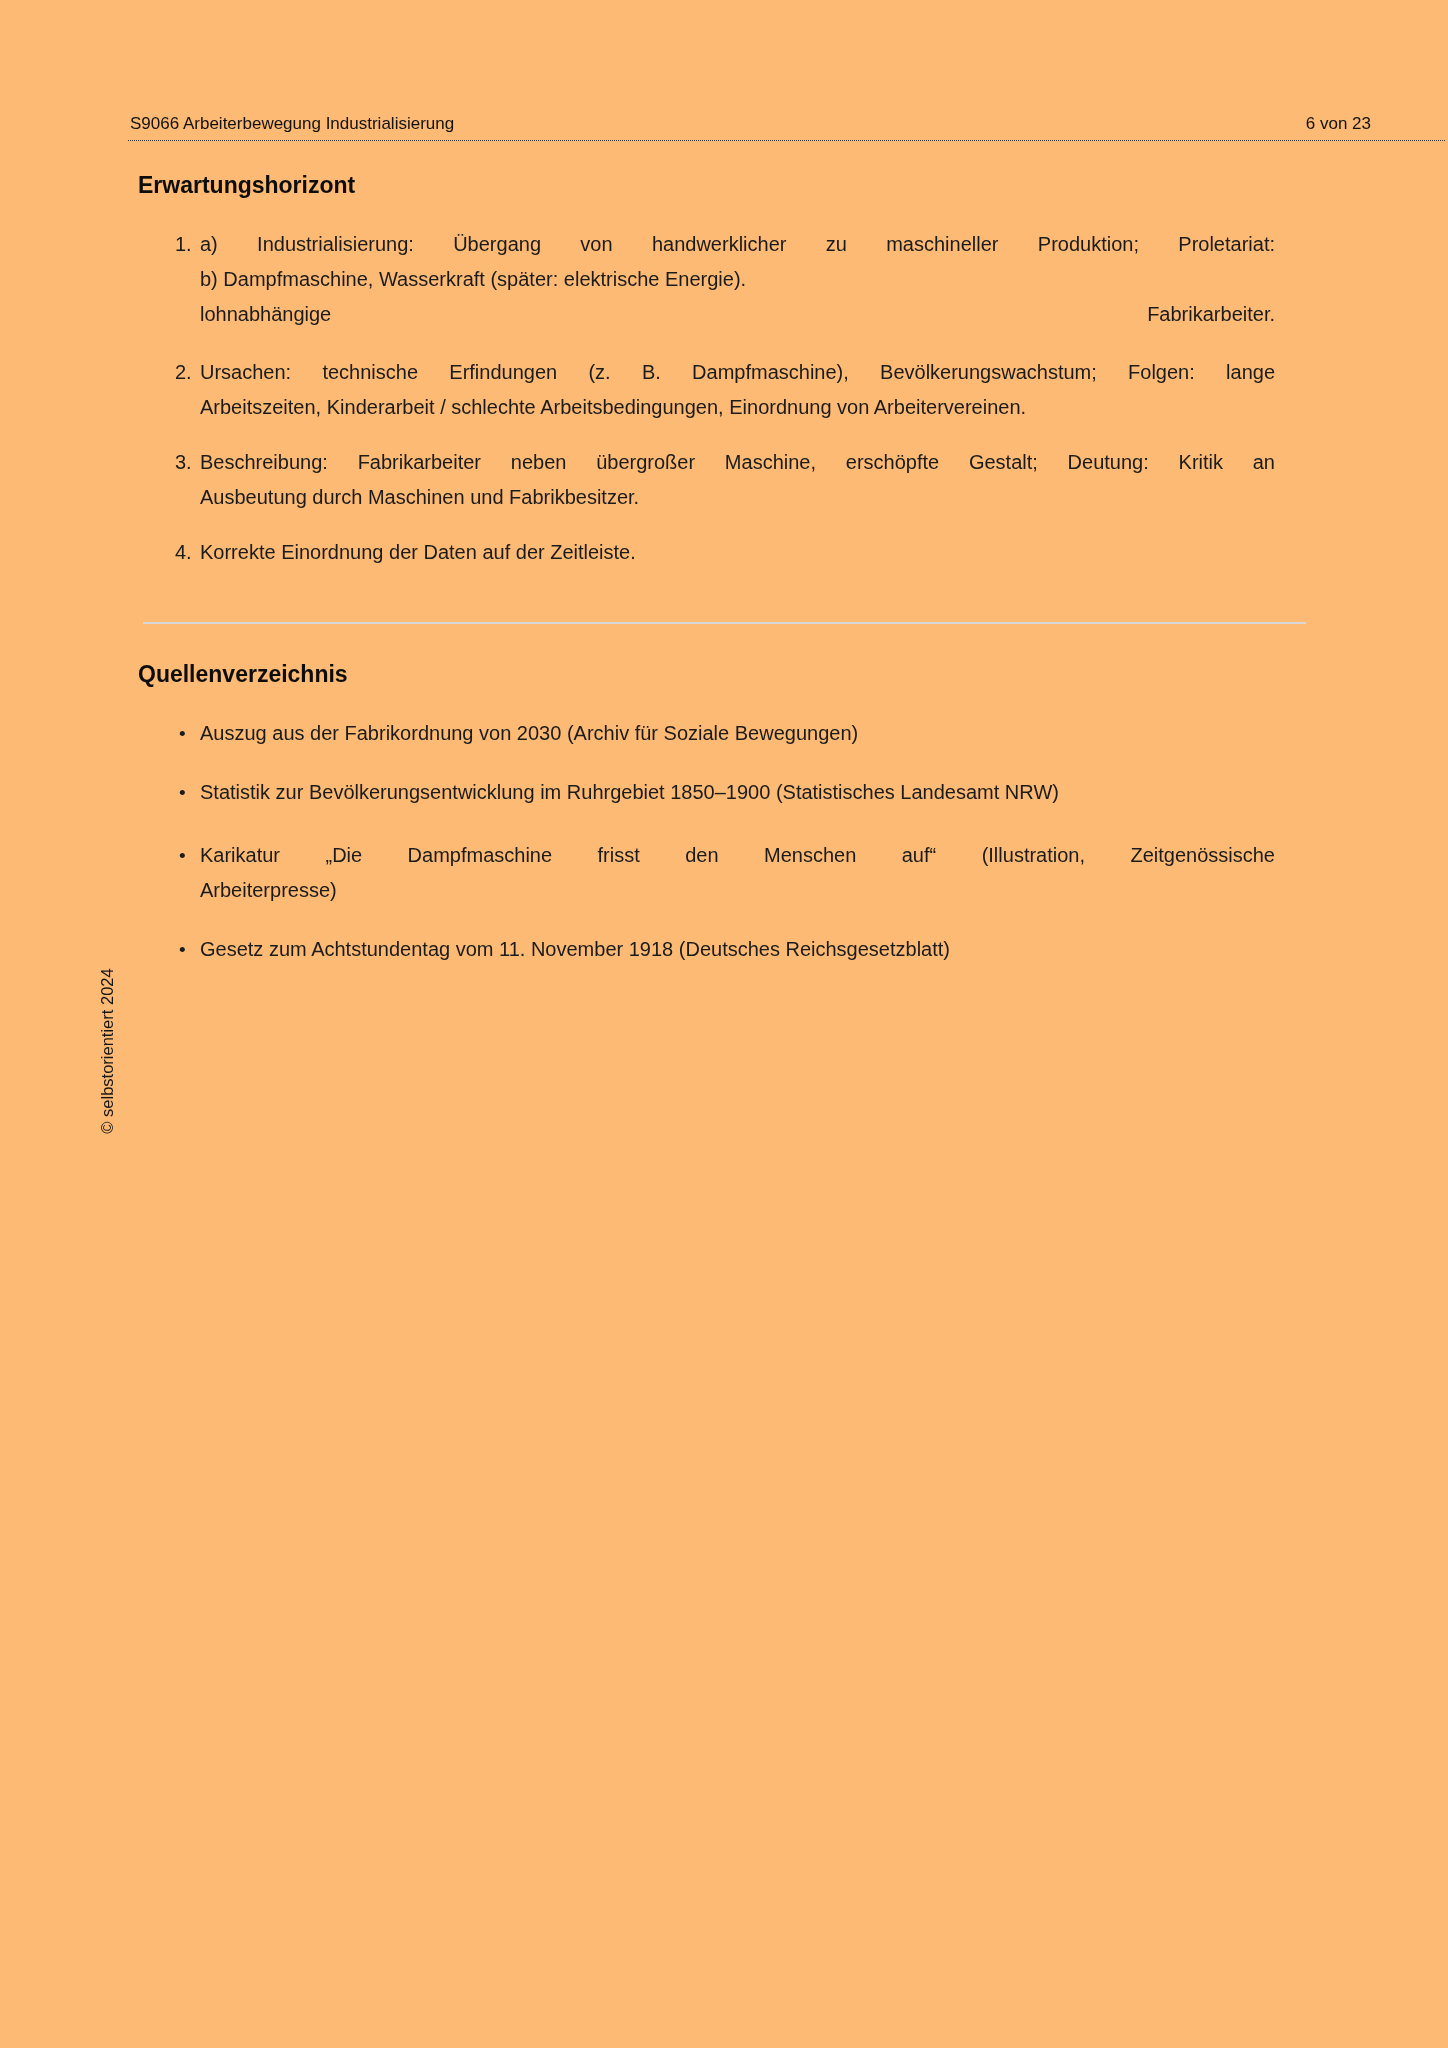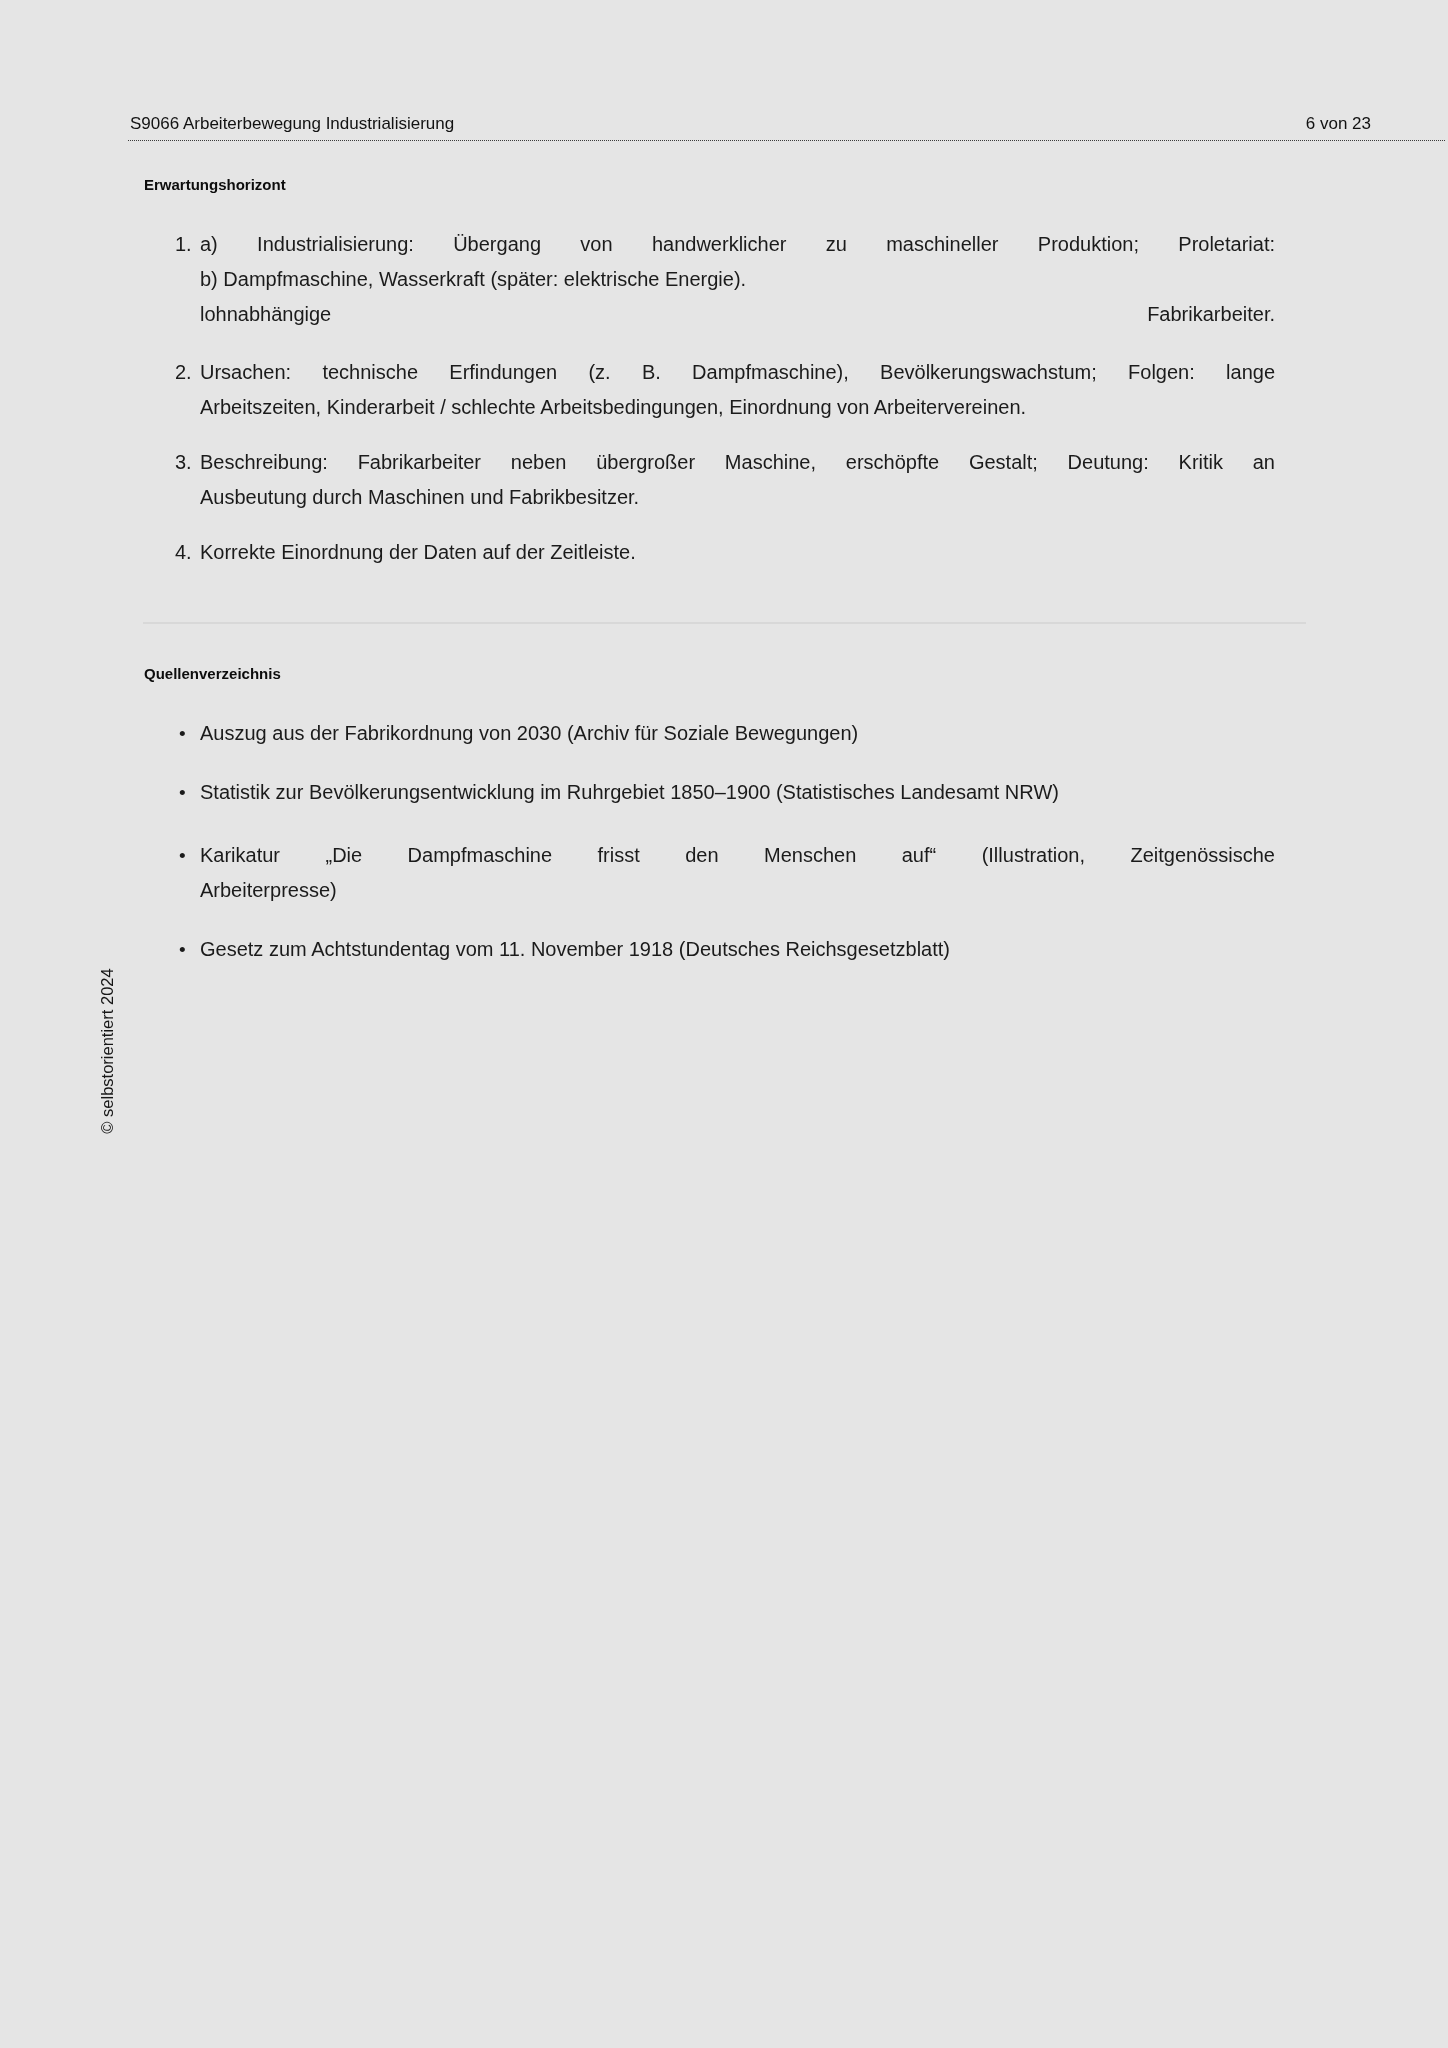--- a/index.html
+++ b/index.html
@@ -1,20 +1,20 @@
 <!DOCTYPE html>
 <html lang="de"><head>
 <meta charset="utf-8">
 <style>
   html, body { margin: 0; padding: 0; background: #ffffff; }
   .page {
     position: relative;
     width: 1448px;
     height: 2048px;
-    background: #e5e5e5;
+    background: #fdba74;
     font-family: "Liberation Sans", sans-serif;
     color: #1b1b1b;
     overflow: hidden;
   }
 
   
   .hdr {
     position: absolute;
     top: 113px;
     left: 130px;
@@ -31,22 +31,22 @@
     top: 140px;
     left: 128px;
     width: 1317px;
     height: 0;
     border-top: 1px dotted #3a3a3a;
   }
 
   
   .sec-title {
     position: absolute;
-    left: 144px;
-    font-size: 15px;
+    left: 138px;
+    font-size: 23px;
     font-weight: bold;
     line-height: 26px;
     color: #0d0d0d;
   }
   .sec-title.t-erwartung { top: 172px; }
   .sec-title.t-quellen   { top: 661px; }
 
   
   .para {
     position: absolute;

